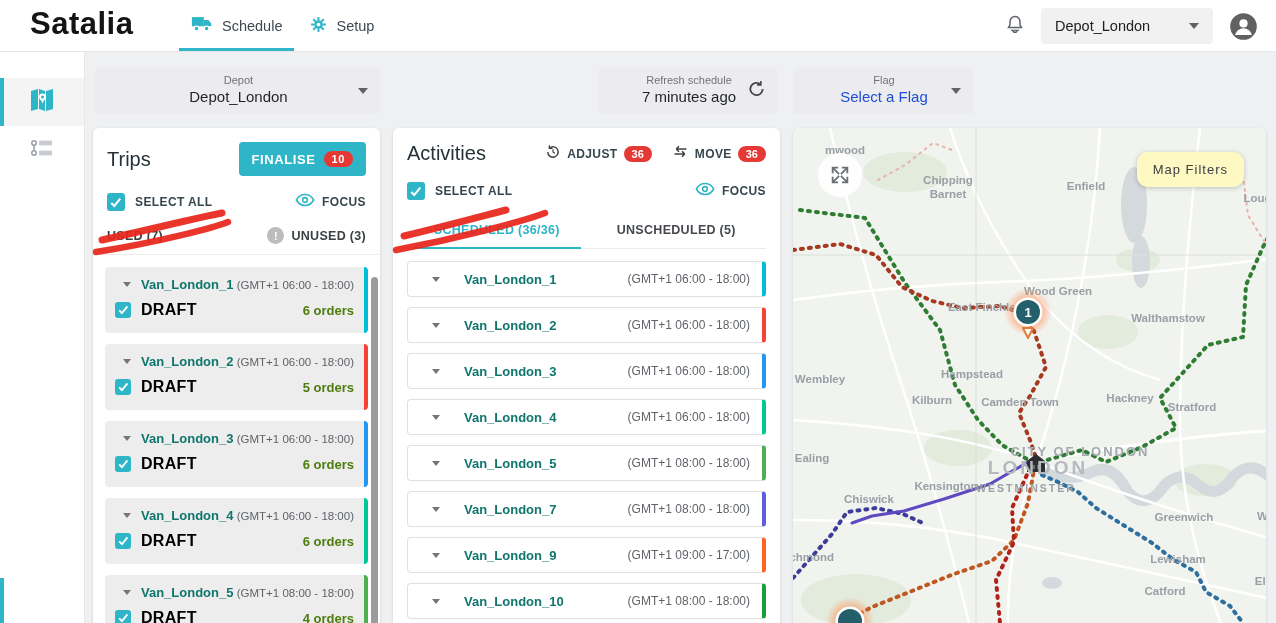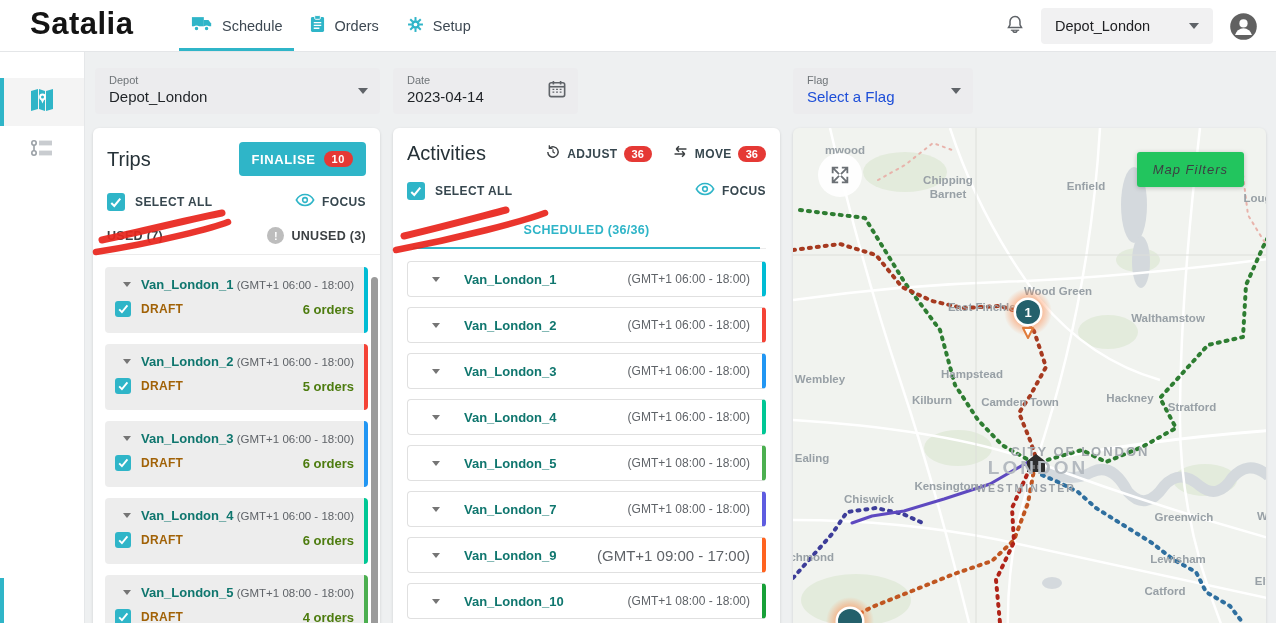--- a/index.html
+++ b/index.html
@@ -23,21 +23,21 @@
   .sidebar { position:absolute; left:0; top:52px; width:85px; bottom:0; background:#fff; border-right:1px solid #e5e7e9; z-index:20; }
   .side-item { height:48px; display:flex; align-items:center; justify-content:center; position:relative; cursor:pointer; }
   .side-item.active { background:#f4f4f4; }
   .side-item.active:before { content:""; position:absolute; left:0; top:0; bottom:0; width:4px; background:var(--accent); }
   .side-strip { position:absolute; left:0; bottom:0; width:4px; height:45px; background:var(--accent); }
 
   
   .content-bg { position:absolute; left:85px; top:52px; right:0; bottom:0; background:#eef0f1; }
 
   
-  .field { position:absolute; top:68px; height:46px; background:#ececee; border-radius:4px; padding:6px 12px 0 14px; cursor:pointer; }
+  .field { position:absolute; top:68px; height:46px; background:#ececee; border-radius:4px; padding:6px 12px 0 14px; cursor:pointer;text-align:center; }
   .field .flabel { font-size:11px; color:#6f7478; }
   .field .fvalue { font-size:15px; color:#1f2327; margin-top:2px; white-space:nowrap; }
   .field .fvalue.placeholder { color:#1d4ed8; }
   .field .f-icon { position:absolute; right:12px; top:50%; transform:translateY(-50%); }
   .caret { width:0; height:0; border-left:5px solid transparent; border-right:5px solid transparent; border-top:6px solid #5f6368; }
   .search-box { position:absolute; left:988px; top:68px; width:278px; height:46px; background:#ececee; border-radius:4px; display:flex; align-items:center; }
   .search-box input { flex:1; border:none; outline:none; background:transparent; font-family:inherit; font-size:15px; color:#1f2327; padding:0 8px 0 16px; }
   .search-box input::placeholder { color:#80868b; opacity:1; }
   .search-box .sicon { margin-right:14px; }
 
@@ -62,38 +62,38 @@
           display:flex; align-items:center; justify-content:center; }
   .list { border-top:1px solid #ececec; padding:12px 12px 0 12px; }
 
   
   .trip-card { background:#ededed; border-radius:4px; border-right:4px solid #ccc; padding:10px 10px 10px 10px; margin-bottom:11px; height:66px; }
   .tc-row { display:flex; align-items:center; }
   .tc-row + .tc-row { margin-top:9px; }
   .chev { width:0; height:0; border-left:4.5px solid transparent; border-right:4.5px solid transparent; border-top:5.5px solid #757575; margin:0 10px 0 8px; }
   .tc-name { font-size:13px; font-weight:700; color:#0f766e; }
   .tc-time { margin-left:auto; font-size:11.5px; color:#5f6368; white-space:nowrap; }
-  .tc-status { font-size:12px; font-weight:700; color:#a16207; letter-spacing:.3px; margin-left:10px; }
+  .tc-status { font-size:16px; font-weight:700; color:#000000; letter-spacing:.3px; margin-left:10px; }
   .tc-orders { margin-left:auto; font-size:13px; font-weight:700; color:#4d7c0f; }
   .trips-scrollbar { position:absolute; right:2px; top:149px; bottom:6px; width:7px; background:#9b9b9b; border-radius:4px; }
 
   
   .act-tabs { display:flex; margin-top:14px; border-bottom:1px solid #ececec; }
   .act-tab { flex:1; text-align:center; padding:9px 0 11px 0; font-size:12.5px; font-weight:700; letter-spacing:.3px; color:#45494d; position:relative; cursor:pointer; }
   .act-tab.active { color:var(--accent); }
   .act-tab.active:after { content:""; position:absolute; left:6px; right:6px; bottom:-1px; height:2.5px; background:var(--accent); }
   .act-card { background:#fff; border:1px solid #e0e0e0; border-right:4px solid #ccc; border-radius:4px; height:36px;
               display:flex; align-items:center; padding:0 12px 0 16px; margin-bottom:10px; }
 
   
   .map-panel { left:793px; width:473px; height:540px; overflow:hidden; border-radius:6px; background:#f1f3ef; }
   .map-btn-expand { position:absolute; left:25px; top:25px; width:44px; height:44px; border-radius:50%; background:rgba(255,255,255,.92);
                     display:flex; align-items:center; justify-content:center; cursor:pointer; z-index:5; }
-  .map-filters-btn { position:absolute; right:22px; top:24px; background:#22c55e; border:none; border-radius:3px; padding:10px 16px;
-                     font-family:inherit; font-size:13px; letter-spacing:1px; color:#3c4043; box-shadow:0 1px 5px rgba(0,0,0,.22); cursor:pointer; z-index:5;font-style:italic; }
+  .map-filters-btn { position:absolute; right:22px; top:24px; background:#fef9c3; border:none; border-radius:11px; padding:10px 16px;
+                     font-family:inherit; font-size:13px; letter-spacing:1px; color:#3c4043; box-shadow:0 1px 5px rgba(0,0,0,.22); cursor:pointer; z-index:5; }
   .map-label-town { fill:#98a0a6; font-size:11.5px; font-weight:600; }
   .map-label-caps { fill:#9aa0a6; font-size:10.5px; font-weight:600; letter-spacing:2px; }
   .map-label-citycaps { fill:#a3a9af; font-size:13px; font-weight:600; letter-spacing:2px; }
   .map-label-big { fill:#b4bac0; font-size:19px; font-weight:600; letter-spacing:3px; }
 
   
   .scribble { position:absolute; z-index:40; pointer-events:none; }
   .scribble path { fill:none; stroke:var(--scribble); stroke-linecap:round; opacity:.93; }
 </style>
 </head>
@@ -107,30 +107,20 @@
       <div class="nav-tab active">
         <span>
           <svg width="22" height="16" viewBox="0 0 24 17">
               <path fill="#2fb5c8" d="M1 1h13v10H1z"></path>
               <path fill="#2fb5c8" d="M14 4h5l3 4v3h-8z"></path>
               <circle cx="6" cy="13.5" r="2.6" fill="#2fb5c8" stroke="#fff" stroke-width="1.4"></circle>
               <circle cx="17" cy="13.5" r="2.6" fill="#2fb5c8" stroke="#fff" stroke-width="1.4"></circle>
             </svg>
         </span>
         <span>Schedule</span>
-      </div>
-      <div class="nav-tab">
-        <span>
-          <svg width="15" height="18" viewBox="0 0 16 19">
-              <rect x="1" y="2" width="14" height="16" rx="1.5" fill="#2fb5c8"></rect>
-              <rect x="5" y="0.5" width="6" height="4" rx="1" fill="#2fb5c8" stroke="#fff" stroke-width="1"></rect>
-              <path d="M4 8h8M4 11h8M4 14h6" stroke="#fff" stroke-width="1.4"></path>
-            </svg>
-        </span>
-        <span>Orders</span>
       </div>
       <div class="nav-tab">
         <span>
           <svg width="17" height="17" viewBox="0 0 24 24">
               <g fill="#2fb5c8">
                 <circle cx="12" cy="12" r="6"></circle>
                 <g>
                   <rect x="10.6" y="1.5" width="2.8" height="5"></rect>
                   <rect x="10.6" y="17.5" width="2.8" height="5"></rect>
                   <rect x="1.5" y="10.6" width="5" height="2.8"></rect>
@@ -194,29 +184,27 @@
       </span>
     </div>
     <div class="side-strip"></div>
   </div>
 
   <div class="field" style="left:95px;width:285px">
     <div class="flabel">Depot</div>
     <div class="fvalue">Depot_London</div>
     <span class="f-icon caret"></span>
   </div>
-  <div class="field" style="left:393px;width:185px">
-    <div class="flabel">Date</div>
-    <div class="fvalue">2023-04-14</div>
+  <div class="field" style="left:598px;width:180px">
+    <div class="flabel">Refresh schedule</div>
+    <div class="fvalue">7 minutes ago</div>
     <span class="f-icon">
-      <svg width="18" height="18" viewBox="0 0 20 20">
-          <rect x="1.5" y="3" width="17" height="15.5" rx="2" fill="none" stroke="#5f6368" stroke-width="1.8"></rect>
-          <path d="M1.5 7.5h17" stroke="#5f6368" stroke-width="1.8"></path>
-          <path d="M6 1v4M14 1v4" stroke="#5f6368" stroke-width="1.8"></path>
-          <path d="M5 10.5h2M9 10.5h2M13 10.5h2M5 13.5h2M9 13.5h2M13 13.5h2" stroke="#5f6368" stroke-width="1.4"></path>
+      <svg width="19" height="19" viewBox="0 0 20 20" fill="none" stroke="#45494d" stroke-width="1.9">
+          <path d="M16.5 10a6.5 6.5 0 1 1-2.1-4.8"></path>
+          <path d="M14.6 1.6v4h-4" stroke-width="1.7"></path>
         </svg>
     </span>
   </div>
   <div class="field" style="left:793px;width:180px">
     <div class="flabel">Flag</div>
     <div class="fvalue placeholder">Select a Flag</div>
     <span class="f-icon caret"></span>
   </div>
 
   <section class="panel" style="left:93px;width:287px;height:540px">
@@ -389,20 +377,21 @@
             <svg width="20" height="14" viewBox="0 0 22 14" fill="none" stroke="#2fb5c8" stroke-width="1.7">
                 <path d="M1.5 7C4 2.5 8 1 11 1s7 1.5 9.5 6C18 11.5 14 13 11 13S4 11.5 1.5 7z"></path>
                 <circle cx="11" cy="7" r="2.6"></circle>
               </svg>
           </span>
           <span class="small-label">FOCUS</span>
         </div>
       </div>
       <div class="act-tabs">
         <div class="act-tab active">SCHEDULED (36/36)</div>
+        <div class="act-tab">UNSCHEDULED (5)</div>
       </div>
     </div>
     <div style="padding:12px 14px 0 14px">
 
         <div class="act-card" style="border-right-color: rgb(0, 188, 212);">
           <span class="chev"></span>
           <span class="tc-name" style="margin-left:14px">Van_London_1</span>
           <span class="tc-time" style="font-size:12px">(GMT+1 06:00 - 18:00)</span>
         </div>
 
@@ -432,21 +421,21 @@
 
         <div class="act-card" style="border-right-color: rgb(94, 92, 224); text-align: center;">
           <span class="chev"></span>
           <span class="tc-name" style="margin-left:14px">Van_London_7</span>
           <span class="tc-time" style="font-size:12px">(GMT+1 08:00 - 18:00)</span>
         </div>
 
         <div class="act-card" style="border-right-color: rgb(255, 99, 32);">
           <span class="chev"></span>
           <span class="tc-name" style="margin-left:14px">Van_London_9</span>
-          <span class="tc-time" style="font-size:15px">(GMT+1 09:00 - 17:00)</span>
+          <span class="tc-time" style="font-size:12px">(GMT+1 09:00 - 17:00)</span>
         </div>
 
         <div class="act-card" style="border-right-color: rgb(23, 160, 56);">
           <span class="chev"></span>
           <span class="tc-name" style="margin-left:14px">Van_London_10</span>
           <span class="tc-time" style="font-size:12px">(GMT+1 08:00 - 18:00)</span>
         </div>
       </div>
   </section>
 

